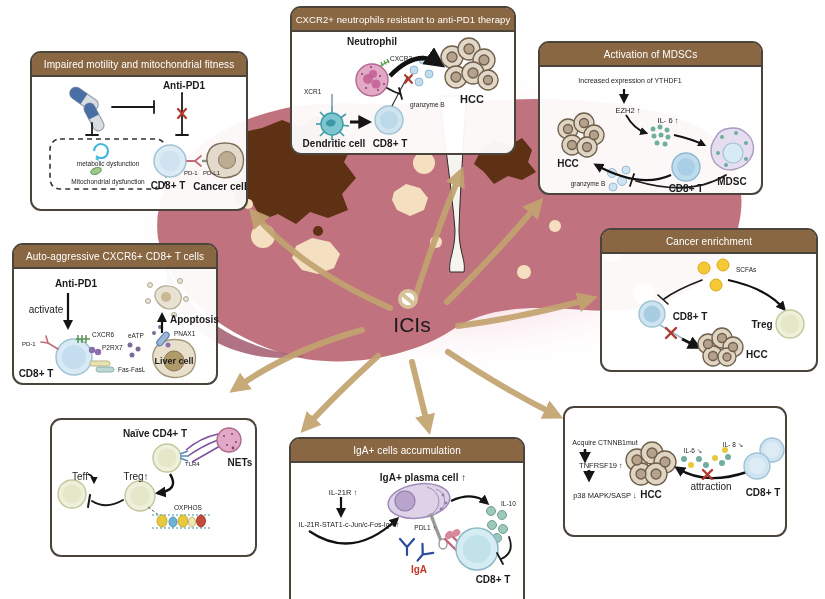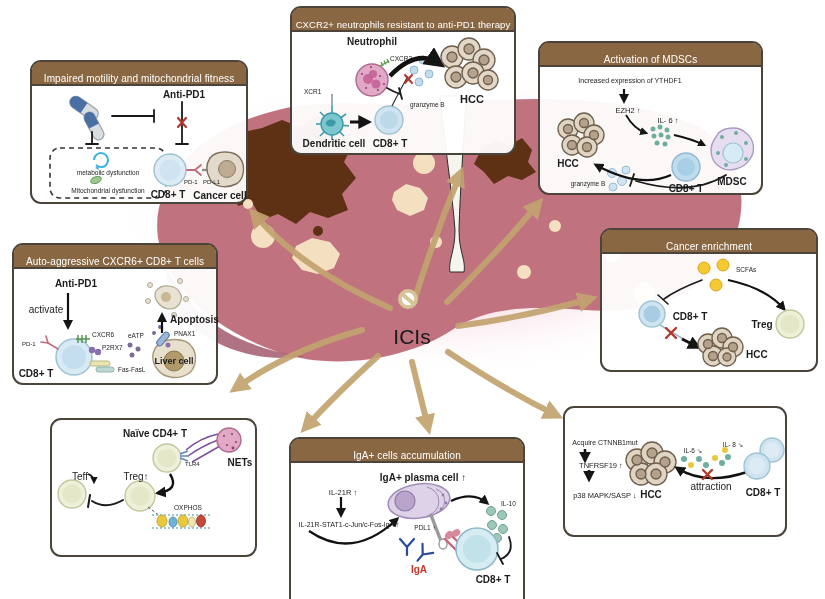--- a/index.html
+++ b/index.html
@@ -1,22 +1,22 @@
 <!DOCTYPE html>
 <html><head>
 <meta charset="utf-8">
 <style>
   html,body{margin:0;padding:0;background:#fff;}
   #canvas{position:relative;width:825px;height:599px;background:#ffffff;overflow:hidden;
           font-family:"Liberation Sans",sans-serif;}
   .bg{position:absolute;left:0;top:0;z-index:1;}
-  #icis{position:absolute;z-index:4;font-size:21px;color:#1a1a1a;transform:translateX(-50%);font-weight:400;margin-top:12px;}
+  #icis{position:absolute;z-index:4;font-size:21px;color:#1a1a1a;transform:translateX(-50%);font-weight:400;}
   .panel{position:absolute;border:2px solid #4a443a;border-radius:11px;background:rgba(255,255,255,.95);
          box-sizing:border-box;z-index:5;}
-  .panel-header{background:#8a6743;color:#fff;height:22px;display:flex;align-items:flex-end;justify-content:center;
+  .panel-header{background:#8a6743;color:#fff;height:22px;display:flex;align-items:center;justify-content:center;
                 border-bottom:2px solid #4a443a;border-radius:8px 8px 0 0;font-size:10px;letter-spacing:.1px;}
   .panel-body{position:relative;height:calc(100% - 24px);}
   .panel-body svg{position:absolute;left:0;top:0;}
   .lbl{position:absolute;color:#1c1c1c;white-space:nowrap;line-height:1;z-index:2;}
   .c{transform:translateX(-50%);}
   .b{font-weight:bold;}
   .s11{font-size:11px}.s10{font-size:10px}.s9{font-size:9px}
   .s75{font-size:7.5px}.s7{font-size:7px}.s65{font-size:6.5px}.s6{font-size:6px}
   .red{color:#c0392b;}
 </style>
@@ -81,21 +81,21 @@
   </g>
   <g>
     <circle cx="408" cy="299" r="10" fill="#d8c298"></circle>
     <circle cx="408" cy="299" r="6.2" fill="#ffffff"></circle>
     <line x1="402" y1="294" x2="414" y2="304" stroke="#d8c298" stroke-width="4"></line>
   </g>
 </svg>
 
 <div id="icis" style="left:412px;top:313px">ICIs</div>
 
-<div class="panel" style="left:30px;top:60px;width:218px;height:144px">
+<div class="panel" style="left:30px;top:51px;width:218px;height:160px">
   <div class="panel-header">
         <span>Impaired motility and mitochondrial fitness</span>
       </div>
   <div class="panel-body">
     <svg width="214" height="116" viewBox="0 0 214 116">
       <g>
         <g transform="translate(52,22) rotate(35)">
           <rect x="-16" y="-6" width="32" height="12" rx="6" fill="#d8dde2" stroke="#96a1ab" stroke-width="1.2"></rect>
           <path d="M-16,0 a6,6 0 0 1 6,-6 l10,0 l0,12 l-10,0 a6,6 0 0 1 -6,-6 Z" fill="#4a6fa5"></path>
         </g>

